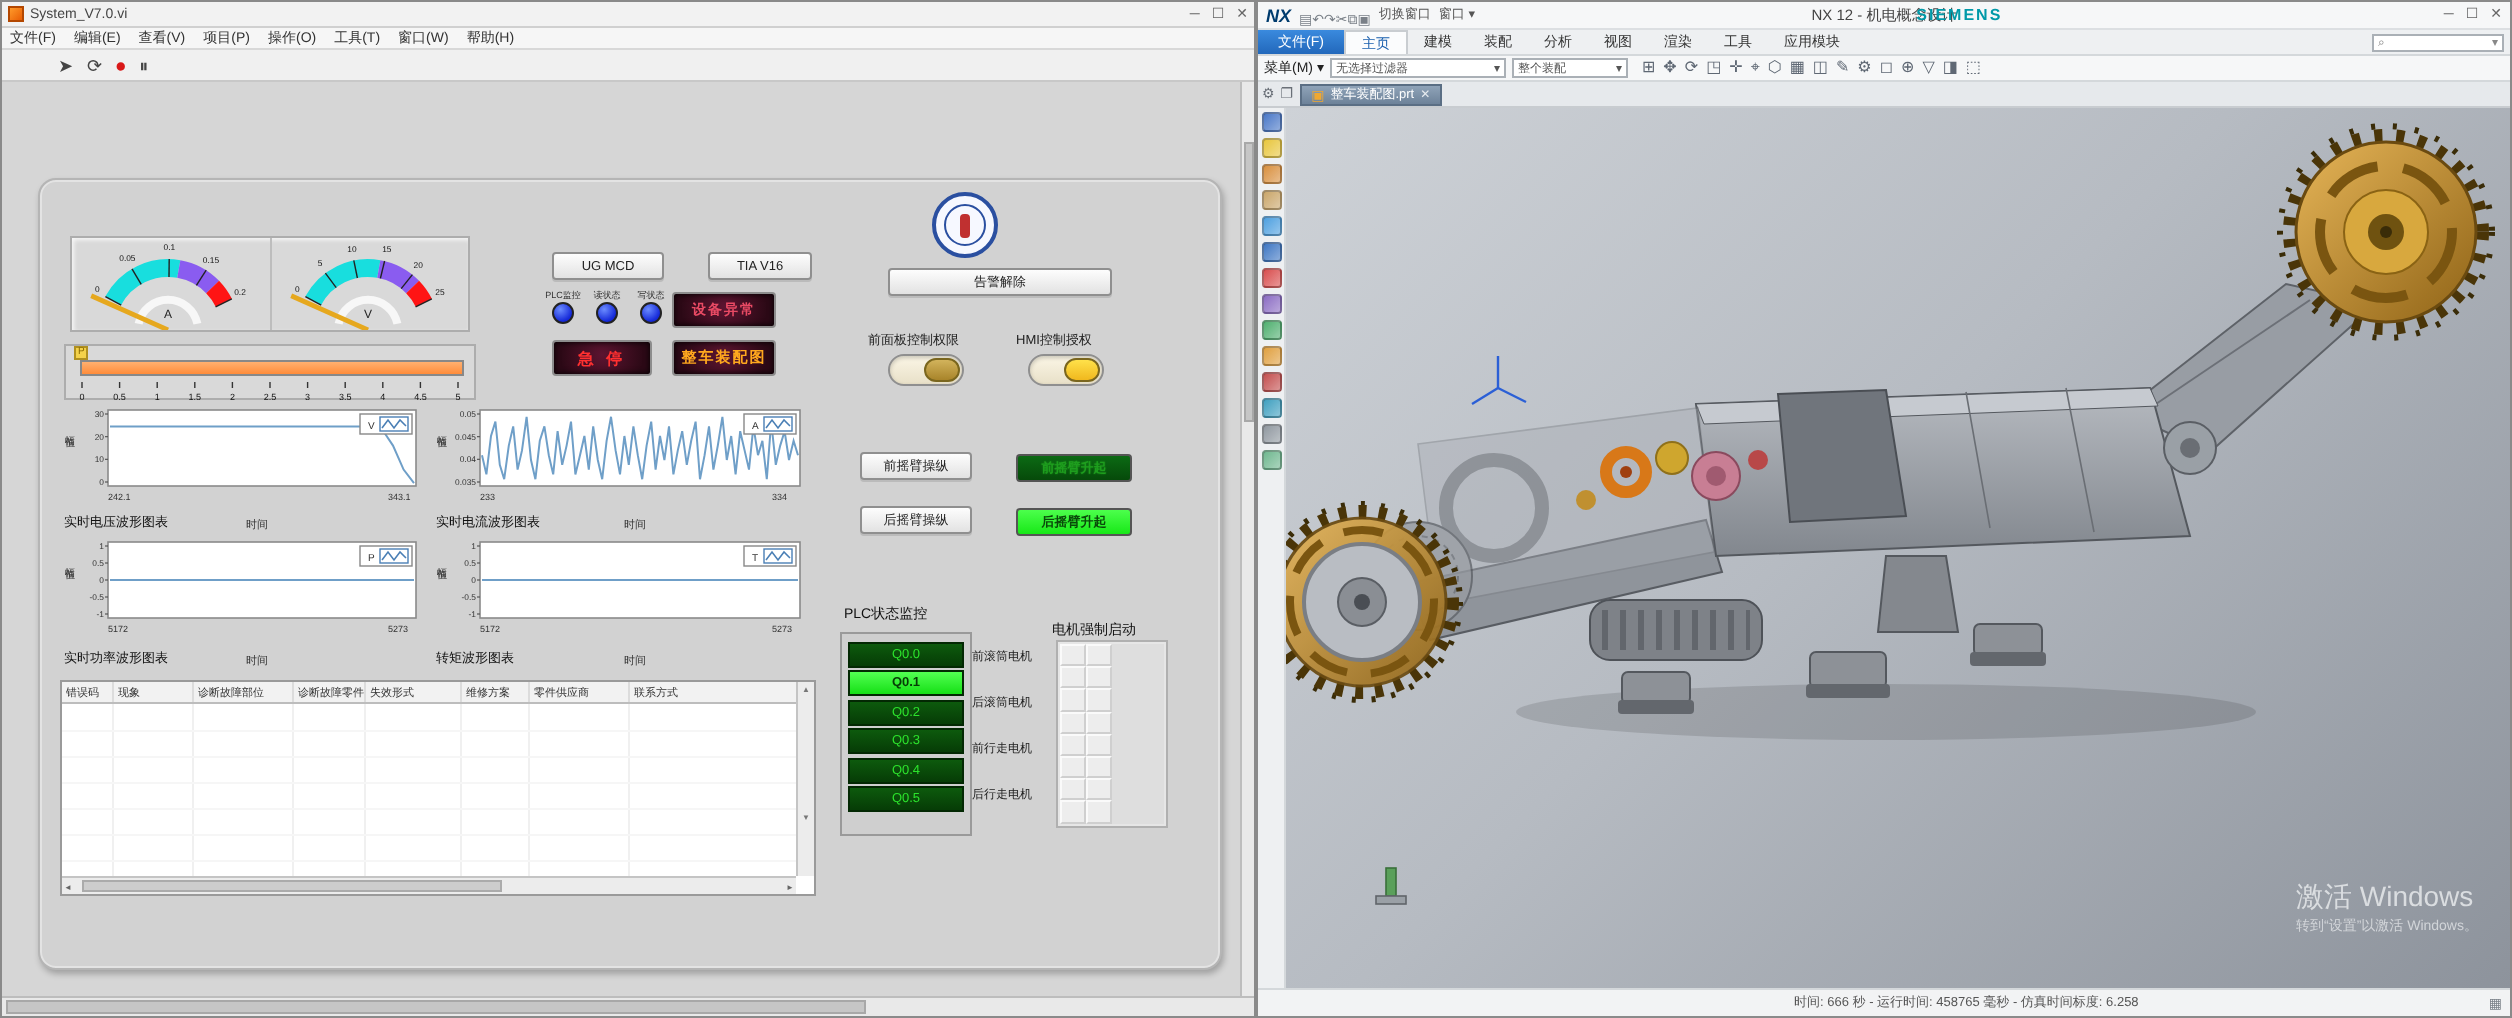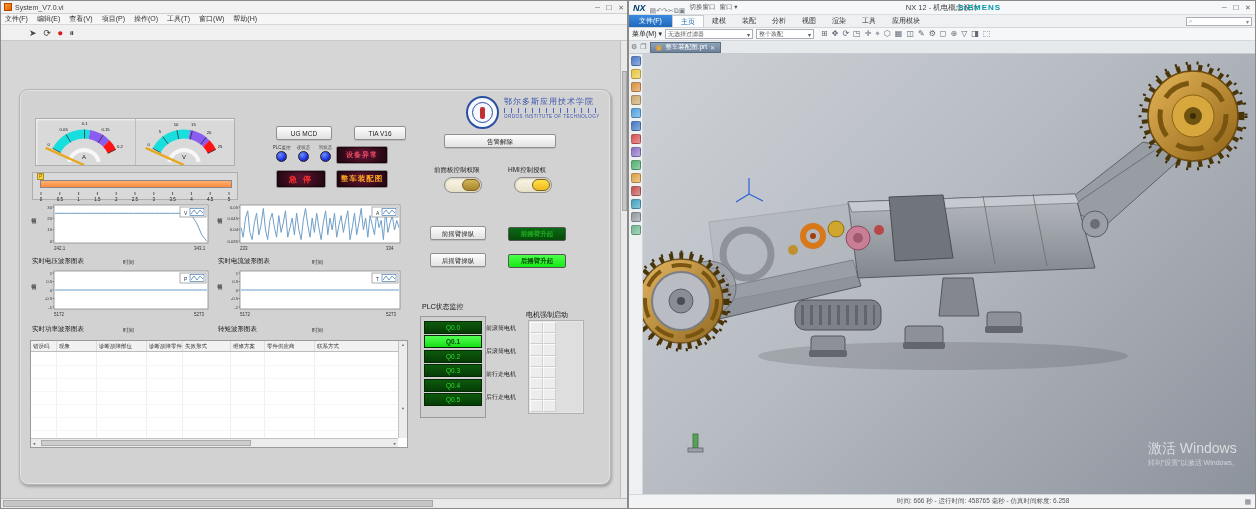--- a/index.html
+++ b/index.html
@@ -345,25 +345,20 @@
           </div>
         <div class="alarm-box alarm-bright" style="left:256px;top:80px;width:50px;height:18px">
             <span>急 停</span>
           </div>
         <div class="alarm-box alarm-orange" style="left:316px;top:80px;width:52px;height:18px">
             <span>整车装配图</span>
           </div>
 
         <div class="logo-wrap">
           <div class="logo-emblem"></div>
-          <div>
-            <div class="logo-cn">鄂尔多斯应用技术学院</div>
-            <div class="logo-marks"></div>
-            <div class="logo-en">ORDOS INSTITUTE OF TECHNOLOGY</div>
-          </div>
         </div>
 
         <div class="lv-btn" style="left:424px;top:44px;width:112px;height:14px;line-height:13px">告警解除</div>
 
         <span class="perm-label" style="left:414px;top:76px">前面板控制权限</span>
         <span class="perm-label" style="left:488px;top:76px">HMI控制授权</span>
         <div class="toggle" style="left:424px;top:87px">
             <div class="knob knob-tan"></div>
           </div>
         <div class="toggle" style="left:494px;top:87px">

